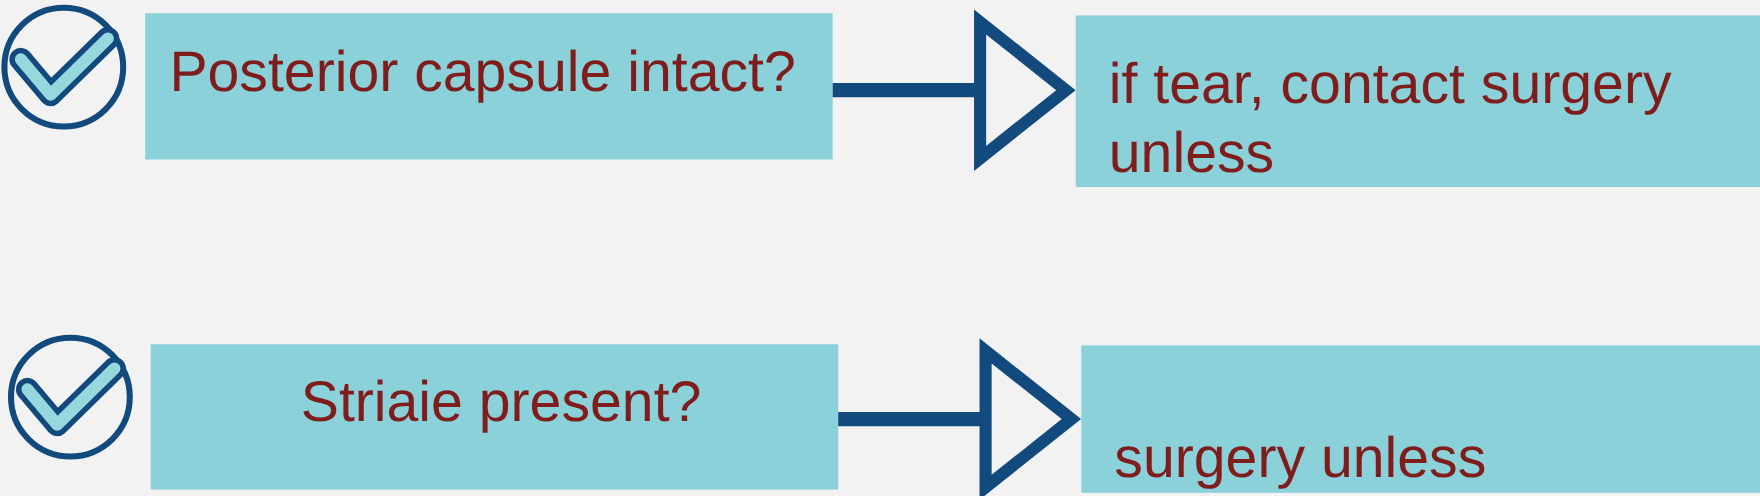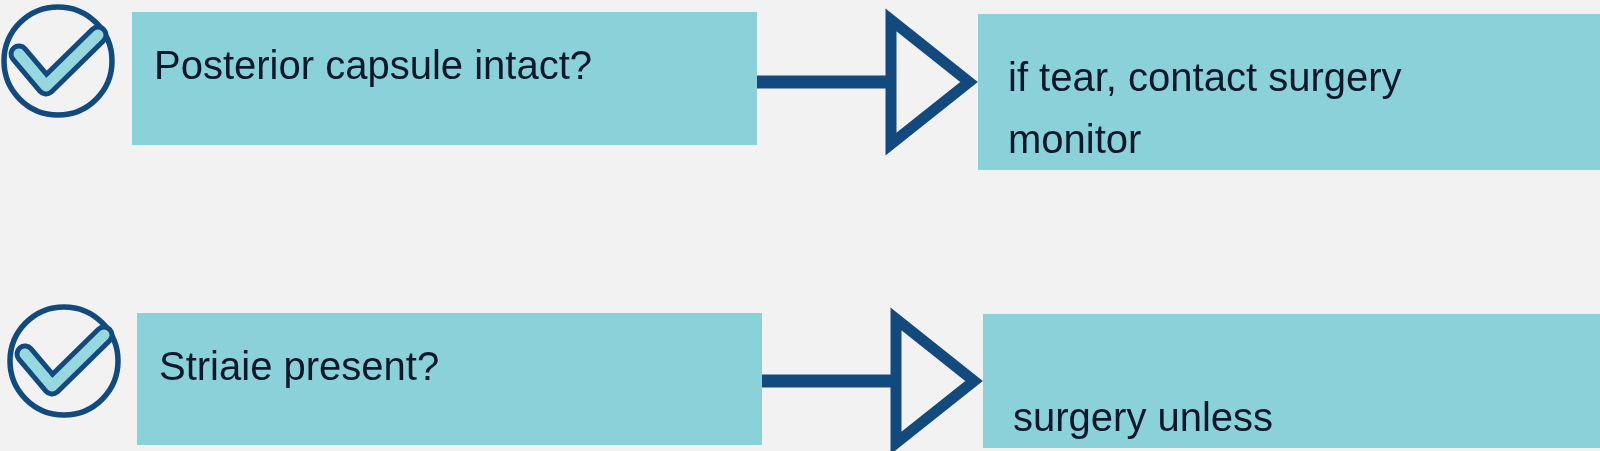--- a/index.html
+++ b/index.html
@@ -12,22 +12,22 @@
     width: 1600px;
     height: 451px;
     background: #f2f2f3;
     overflow: hidden;
     font-family: "Liberation Sans", sans-serif;
   }
   .abs { position: absolute; }
   .box {
     position: absolute;
     background: #8ad1d9;
-    color: #0f172a;
-    font-size: 40px;
+    color: #7f1d1d;
+    font-size: 52px;
     box-sizing: border-box;
   }
   .q-box {
     display: flex;
     align-items: center;
     padding: 0 10px 26px 22px;
     white-space: nowrap;
   }
   .a-box {
     display: flex;
@@ -40,21 +40,21 @@
   svg { display: block; overflow: visible; }
 
   
   .r1-icon  { left: -2px;  top: 1px; }
   .r1-qbox  { left: 132px; top: 12px;  width: 625px; height: 133px; }
   .r1-arrow { left: 757px; top: 16px; }
   .r1-abox  { left: 978px; top: 14px;  width: 622px; height: 156px; }
 
   
   .r2-icon  { left: 4px;   top: 301px; }
-  .r2-qbox  { left: 137px; top: 313px; width: 625px; height: 132px; }
+  .r2-qbox  { left: 137px; top: 313px; width: 625px; height: 132px; justify-content: center; }
   .r2-arrow { left: 762px; top: 315px; }
   .r2-abox  { left: 983px; top: 314px; width: 617px; height: 134px; }
 </style>
 </head>
 <body>
 
 <div class="canvas">
 
   <div>
 
@@ -68,21 +68,21 @@
       <span>Posterior capsule intact?</span>
     </div>
 
     <svg class="abs r1-arrow" width="235" height="132" viewBox="0 0 235 132">
       <line x1="0" y1="66" x2="138" y2="66" stroke="#134a7e" stroke-width="13"></line>
       <polygon points="134,4 134,128 212,66" fill="#f2f2f3" stroke="#134a7e" stroke-width="11"></polygon>
     </svg>
 
     <div class="box a-box r1-abox">
       <div class="a-line">if tear, contact surgery</div>
-      <div class="a-line">monitor</div>
+      <div class="a-line">unless</div>
     </div>
 
   </div>
 
   <div>
 
     <svg class="abs r2-icon" width="120" height="120" viewBox="0 0 120 120">
       <circle cx="60" cy="60" r="54" fill="none" stroke="#134a7e" stroke-width="5.5"></circle>
       <path d="M21 53 L48 85 L100 34" fill="none" stroke="#134a7e" stroke-width="21" stroke-linecap="round" stroke-linejoin="round"></path>
       <path d="M21 53 L48 85 L100 34" fill="none" stroke="#97d8df" stroke-width="11" stroke-linecap="round" stroke-linejoin="round"></path>

